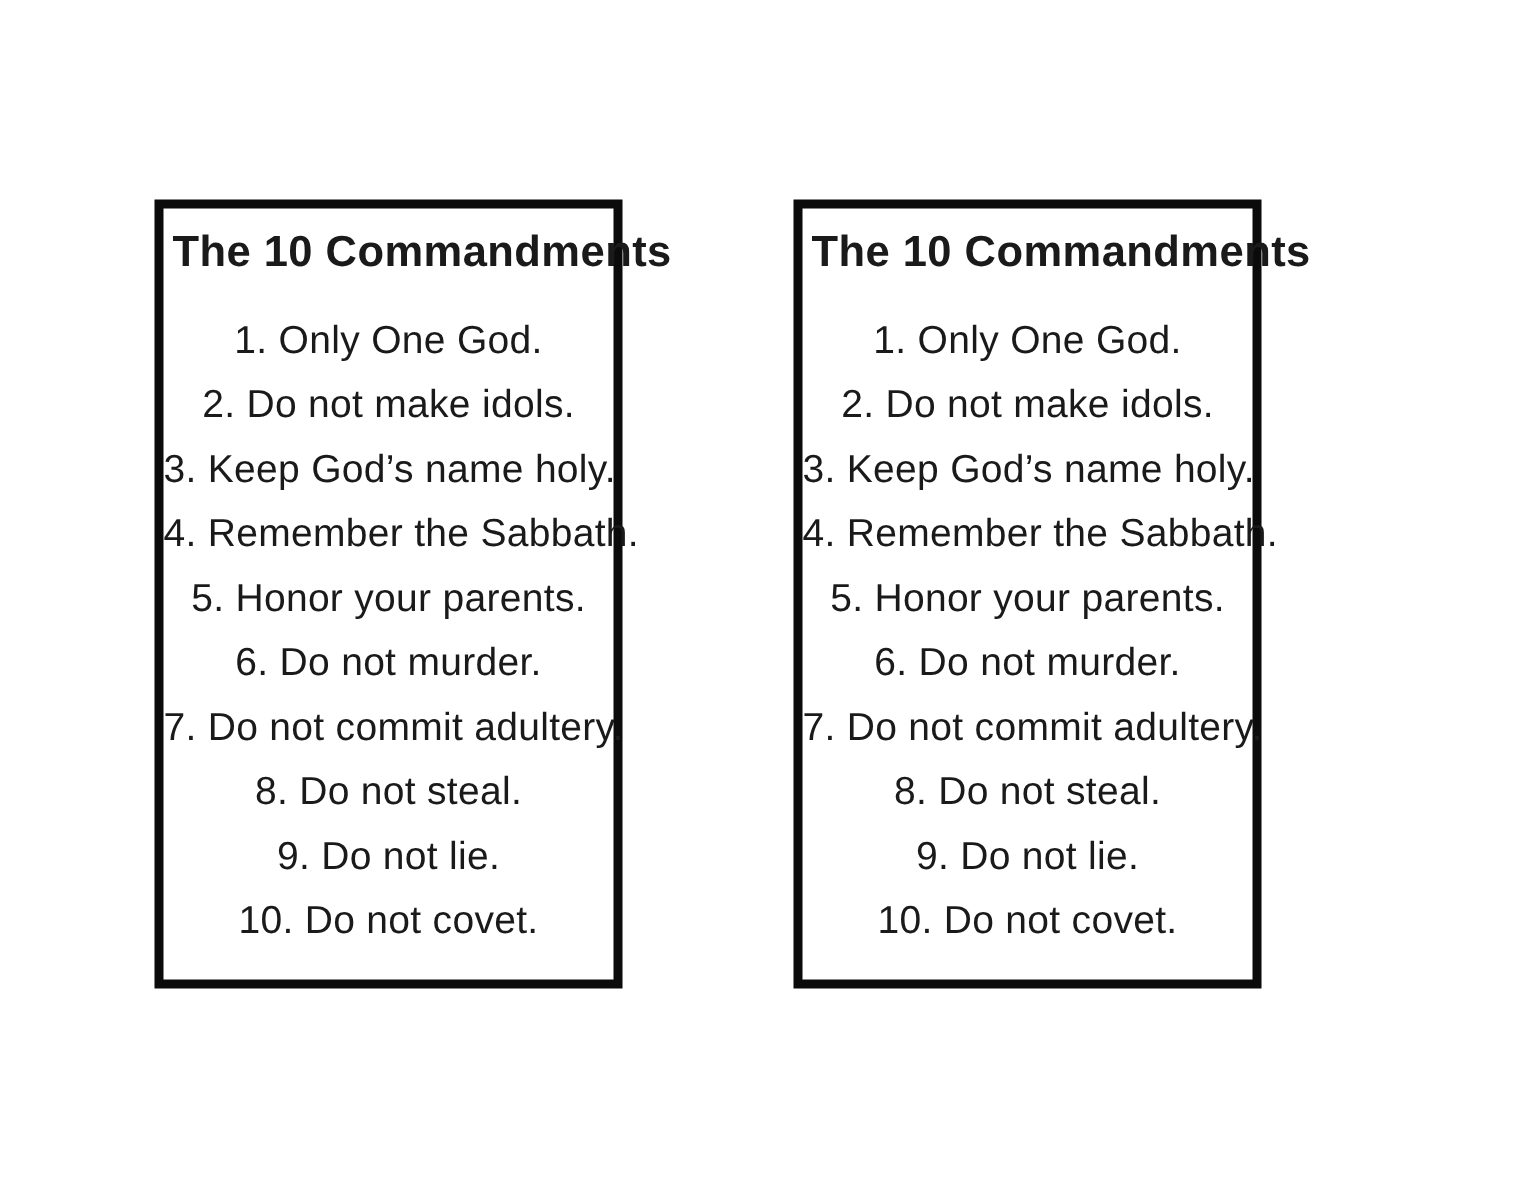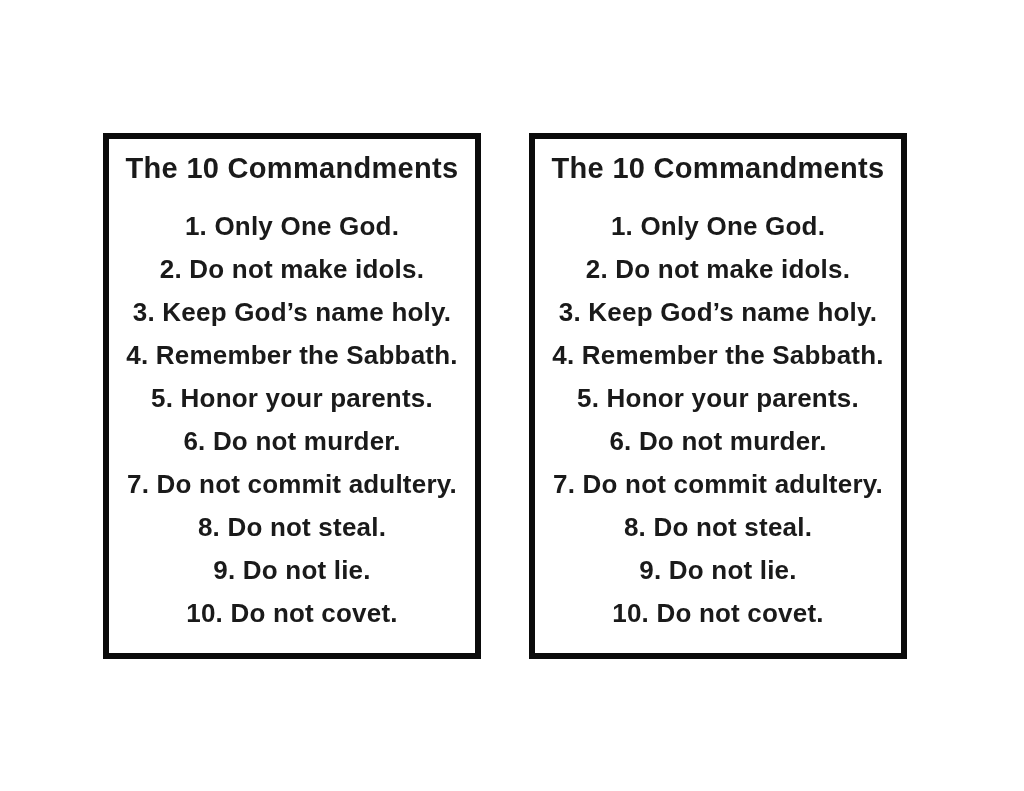--- a/index.html
+++ b/index.html
@@ -11,21 +11,21 @@
     height: 791px;
     position: relative;
     background: var(--page-bg, #ffffff);
     font-family: "Liberation Sans", "DejaVu Sans", sans-serif;
     color: var(--text-color, #1a1a1a);
     overflow: hidden;
   }
   .card {
     position: absolute;
     top: 133px;
-    width: 378px;
+    width: 312px;
     height: 526px;
     box-sizing: border-box;
     border: 6px solid var(--border-color, #0b0b0b);
     background: var(--card-bg, #ffffff);
   }
   .card.left  { left: 103px; }
   .card.right { left: 529px; }
   .card-title {
     margin: 10px 6px 0;
     font-size: 29px;
@@ -37,21 +37,20 @@
   }
   .card-list {
     margin-top: 18px;
   }
   .line {
     font-size: 26px;
     line-height: 43px;
     text-align: center;
     white-space: nowrap;
     letter-spacing: 0.2px;
-    font-weight: bold;
   }
 </style>
 </head>
 <body>
 
 <section class="card left">
   <h1 class="card-title">The 10 Commandments</h1>
   <div class="card-list">
     <div class="line">1. Only One God.</div>
     <div class="line">2. Do not make idols.</div>

